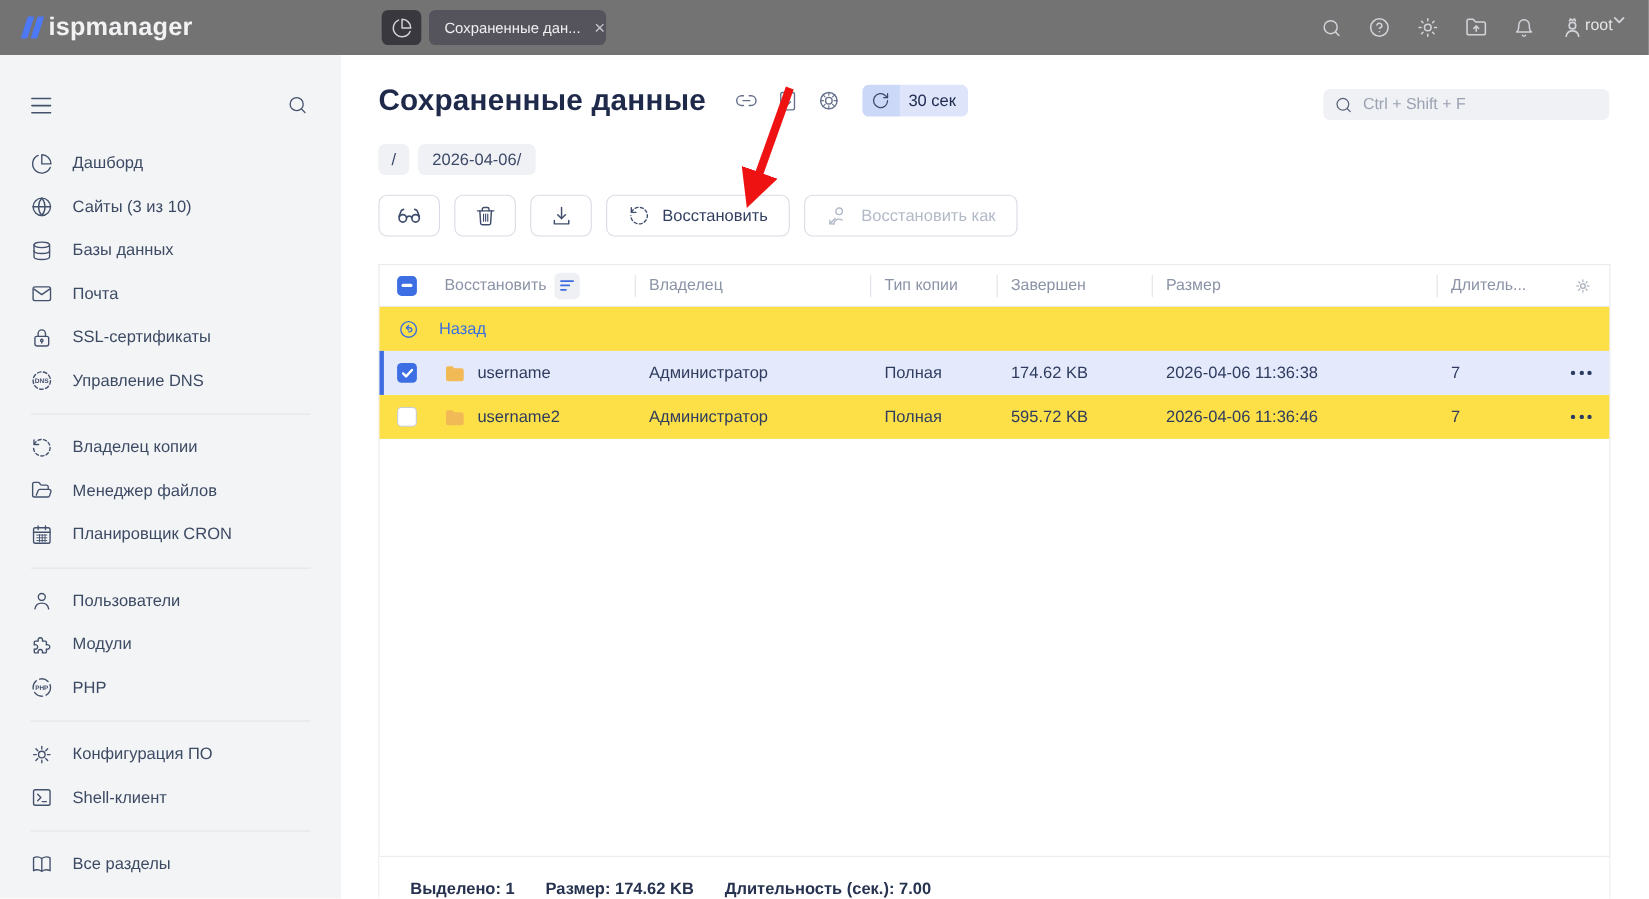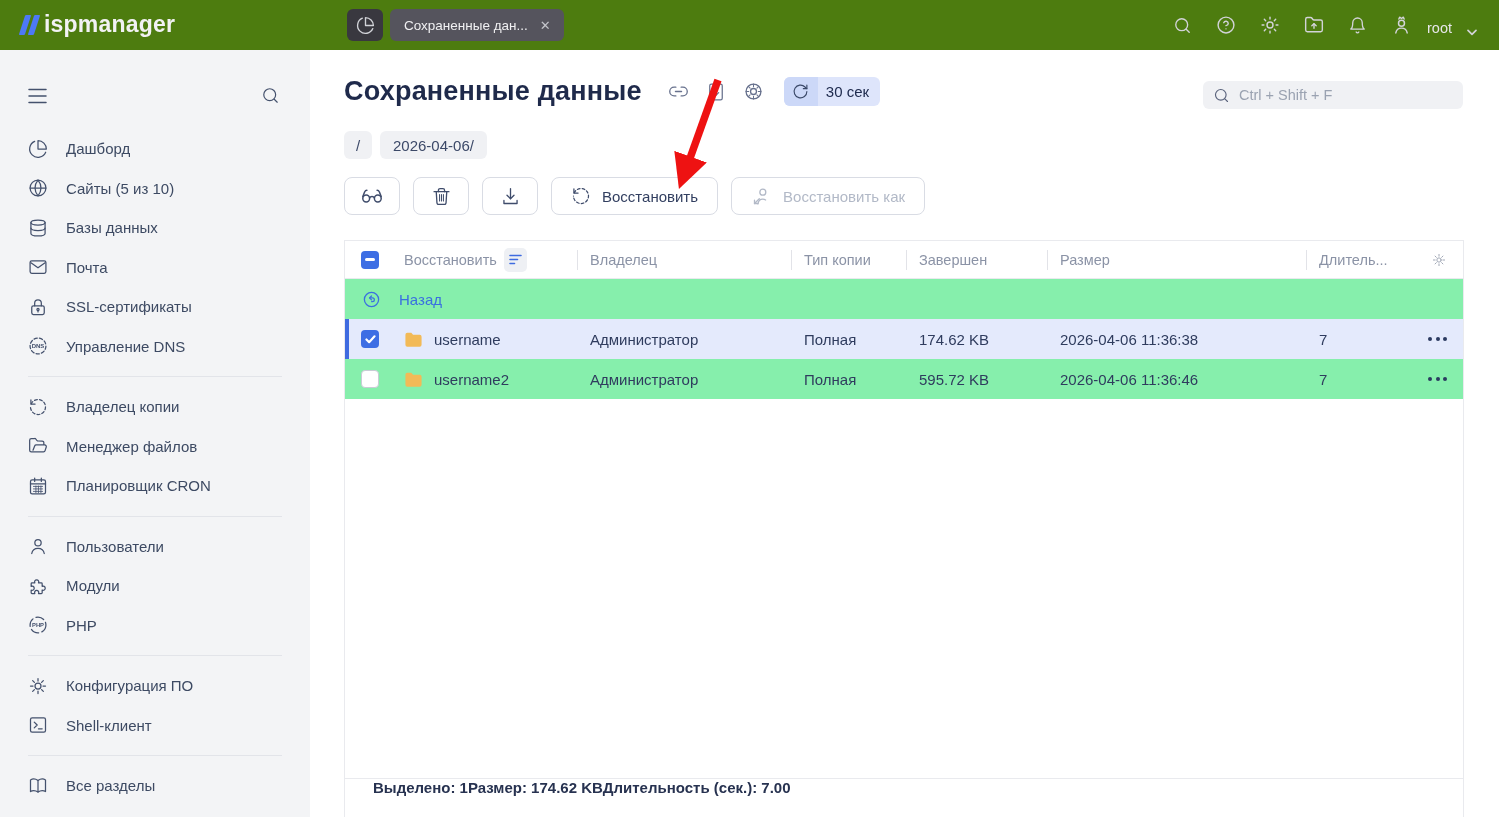--- a/index.html
+++ b/index.html
@@ -1,32 +1,32 @@
 <!DOCTYPE html>
 <html><head>
 <meta charset="utf-8">
 <style>
   * { margin:0; padding:0; box-sizing:border-box; }
   html,body { width:1499px; height:817px; overflow:hidden; }
   body { font-family:"Liberation Sans", sans-serif; background:#fff; position:relative; color:#2f3c5e; }
 
   
-  .topbar { position:absolute; top:0; left:0; right:0; height:50px; background:#4d7c0f; z-index:60; }
+  .topbar { position:absolute; top:0; left:0; right:0; height:50px; background:#737373; z-index:60; }
   .logo { position:absolute; left:22px; top:11px; display:flex; align-items:center; gap:7px; }
   .logo-slashes { display:flex; gap:3px; }
   .logo-slashes i { display:block; width:6px; height:20px; background:#4d79f6; transform:skewX(-18deg); border-radius:1px; }
   .logo-text { color:#f2f2f4; font-size:23px; font-weight:bold; letter-spacing:.2px; }
   .tabbar { position:absolute; left:347px; top:9px; display:flex; gap:7px; align-items:center; }
   .tab-chip { width:36px; height:32px; background:#39383f; border-radius:6px; display:flex; align-items:center; justify-content:center; cursor:pointer; }
-  .tab { height:32px; background:#55545d; border-radius:6px; display:flex; align-items:center; gap:12px; padding:0 13px 0 14px; cursor:pointer; }
+  .tab { height:32px; background:#55545d; border-radius:6px; display:flex; align-items:center; gap:12px; padding:0 0 0 14px; cursor:pointer; }
   .tab-label { color:#f0f0f2; font-size:13.5px; }
   .tab-close { color:#c3c4ca; font-size:13px; line-height:1; cursor:pointer; }
   .top-actions { position:absolute; right:22px; top:0; height:50px; display:flex; align-items:center; gap:24px; }
   .top-actions .tico { display:flex; align-items:center; cursor:pointer; }
-  .user-box { display:flex; align-items:flex-end; gap:15px; cursor:pointer; }
+  .user-box { display:flex; align-items:flex-start; gap:1px; cursor:pointer; }
   .user-label { color:#e7e7ea; font-size:14.5px; }
   svg.w { stroke:#d2d3d8; fill:none; stroke-width:1.7; stroke-linecap:round; stroke-linejoin:round; }
 
   
   .sidebar { position:absolute; top:50px; left:0; width:310px; bottom:0; background:#f3f4f6; z-index:50; }
   .side-head { display:flex; justify-content:space-between; align-items:center; padding:36px 30px 0 28px; margin-bottom:24px; }
   .side-item { display:flex; align-items:center; gap:18px; height:39.5px; padding:0 28px; cursor:pointer; }
   .side-label { font-size:15px; color:#3d4a63; white-space:nowrap; }
   .side-div { border-top:1px solid #e2e4e9; margin:10px 28px; }
   svg.s { stroke:#44516d; fill:none; stroke-width:1.5; stroke-linecap:round; stroke-linejoin:round; flex:none; }
@@ -68,21 +68,21 @@
   .th { position:relative; font-size:14.5px; color:#8b93a6; padding-left:13px; display:flex; align-items:center; gap:7px; height:100%; }
   .th.sep::before { content:""; position:absolute; left:0; top:50%; transform:translateY(-50%); width:1px; height:20px; background:#e2e3e8; }
   .th-check { padding-left:16px; display:flex; align-items:center; height:100%; }
   .sort-chip { width:23px; height:24px; background:#eef0f4; border-radius:5px; display:flex; align-items:center; justify-content:center; cursor:pointer; }
   .sort-chip svg { stroke:#3f6be0; stroke-width:1.6; stroke-linecap:round; fill:none; }
   .th-last { justify-content:space-between; padding-right:16px; }
   .gear-ico { display:flex; cursor:pointer; }
   .gear-ico svg { stroke:#9aa1b0; fill:none; stroke-width:1.4; stroke-linecap:round; }
 
   .trow { height:40px; font-size:15px; color:#2f3c5e; }
-  .trow.alt { background:#86efac; }
+  .trow.alt { background:#fde047; }
   .trow.selected { background:#e4eafc; position:relative; }
   .trow.selected::before { content:""; position:absolute; left:0; top:0; bottom:0; width:4px; background:#3f6be0; }
   .td { padding-left:13px; white-space:nowrap; overflow:hidden; }
   .td-check { padding-left:16px; display:flex; align-items:center; }
   .name-cell { display:flex; align-items:center; gap:11px; }
   .back-cell { grid-column:2 / -1; color:#3a6fe0; cursor:pointer; padding-left:8px; font-size:15px; }
   .back-ico { display:flex; justify-content:flex-start; padding-left:17px; }
   .back-ico svg { stroke:#3a6fe0; fill:none; stroke-width:1.6; stroke-linecap:round; stroke-linejoin:round; cursor:pointer; }
   .td-last { display:flex; justify-content:space-between; align-items:center; padding-right:16px; padding-left:13px; }
   .dots { display:flex; gap:3.5px; cursor:pointer; padding:4px 0; }
@@ -90,21 +90,21 @@
 
   .cb { width:18px; height:18px; border-radius:4px; flex:none; cursor:pointer; display:flex; align-items:center; justify-content:center; }
   .cb.off { background:#fff; border:1.5px solid #c8ccd5; }
   .cb.on, .cb.ind { background:#3d6ee4; }
   .cb.on svg { stroke:#fff; fill:none; stroke-width:2.4; stroke-linecap:round; stroke-linejoin:round; }
   .cb.ind::after { content:""; width:10px; height:2.4px; border-radius:2px; background:#fff; }
 
   .folder { width:19px; height:19px; flex:none; }
   .folder path { fill:#f2ba57; }
 
-  .table-status { position:absolute; left:0; right:0; bottom:0; height:39px; border-top:1px solid #e9eaee; background:#fff; display:flex; align-items:flex-start; padding:0 28px; font-size:15px; font-weight:bold; color:#273250; }
+  .table-status { position:absolute; left:0; right:0; bottom:0; height:39px; border-top:1px solid #e9eaee; background:#fff; display:flex; align-items:flex-end; gap:28px; padding:0 28px; font-size:15px; font-weight:bold; color:#273250; }
 
   .arrow-overlay { position:absolute; left:0; top:0; width:100%; height:100%; pointer-events:none; z-index:45; }
 </style>
 </head>
 <body>
 
 <header class="topbar">
   <div class="logo">
     <span class="logo-slashes">
         <i></i>
@@ -193,21 +193,21 @@
           <path d="M22 12A10 10 0 0 0 12 2v10z"></path>
         </svg>
       <span class="side-label">Дашборд</span>
     </div>
     <div class="side-item">
       <svg class="s" width="20" height="20" viewBox="0 0 24 24">
           <circle cx="12" cy="12" r="9.5"></circle>
           <path d="M12 2.5a14.5 14.5 0 0 0 0 19 14.5 14.5 0 0 0 0-19"></path>
           <path d="M2.5 12h19"></path>
         </svg>
-      <span class="side-label">Сайты (5 из 10)</span>
+      <span class="side-label">Сайты (3 из 10)</span>
     </div>
     <div class="side-item">
       <svg class="s" width="20" height="20" viewBox="0 0 24 24">
           <ellipse cx="12" cy="5.5" rx="8.5" ry="3"></ellipse>
           <path d="M3.5 5.5v13c0 1.7 3.8 3 8.5 3s8.5-1.3 8.5-3v-13"></path>
           <path d="M3.5 12c0 1.7 3.8 3 8.5 3s8.5-1.3 8.5-3"></path>
         </svg>
       <span class="side-label">Базы данных</span>
     </div>
     <div class="side-item">

